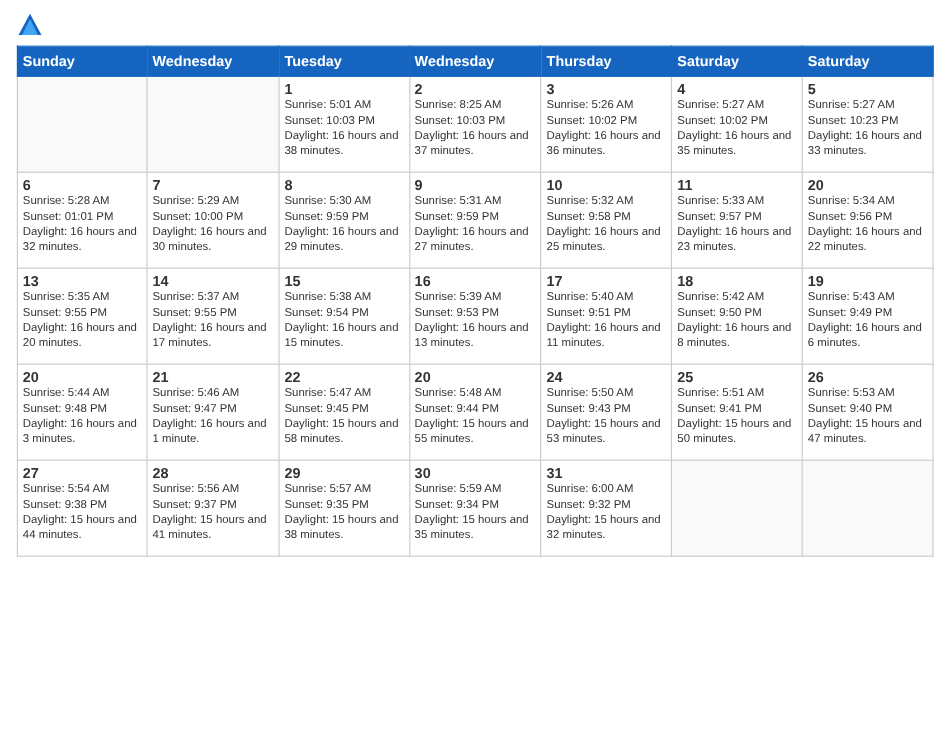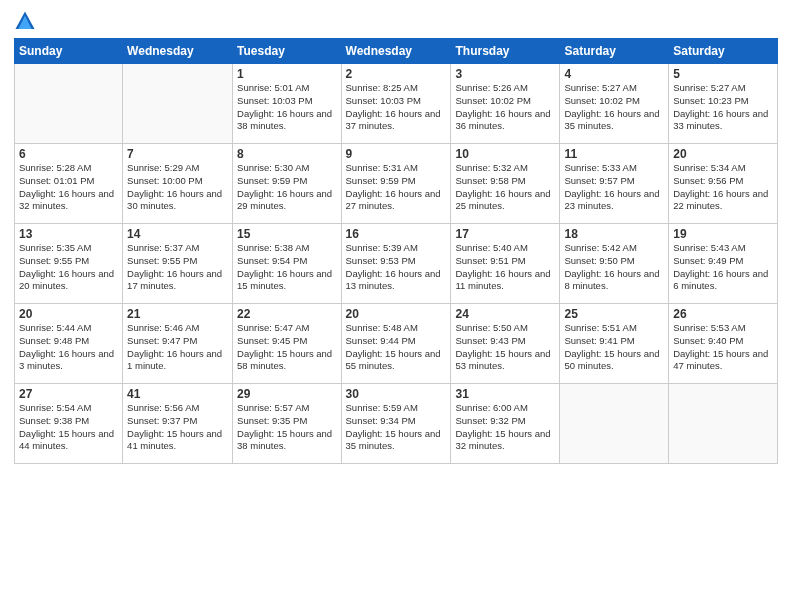--- a/index.html
+++ b/index.html
@@ -325,21 +325,21 @@
         </tr>
         <tr>
           <td>
             <span class="day-num">27</span>
             <div class="day-info">Sunrise: 5:54 AM
 Sunset: 9:38 PM
 Daylight: 15 hours
 and 44 minutes.</div>
           </td>
           <td>
-            <span class="day-num">41</span>
+            <span class="day-num">28</span>
             <div class="day-info">Sunrise: 5:56 AM
 Sunset: 9:37 PM
 Daylight: 15 hours
 and 41 minutes.</div>
           </td>
           <td>
             <span class="day-num">29</span>
             <div class="day-info">Sunrise: 5:57 AM
 Sunset: 9:35 PM
 Daylight: 15 hours

